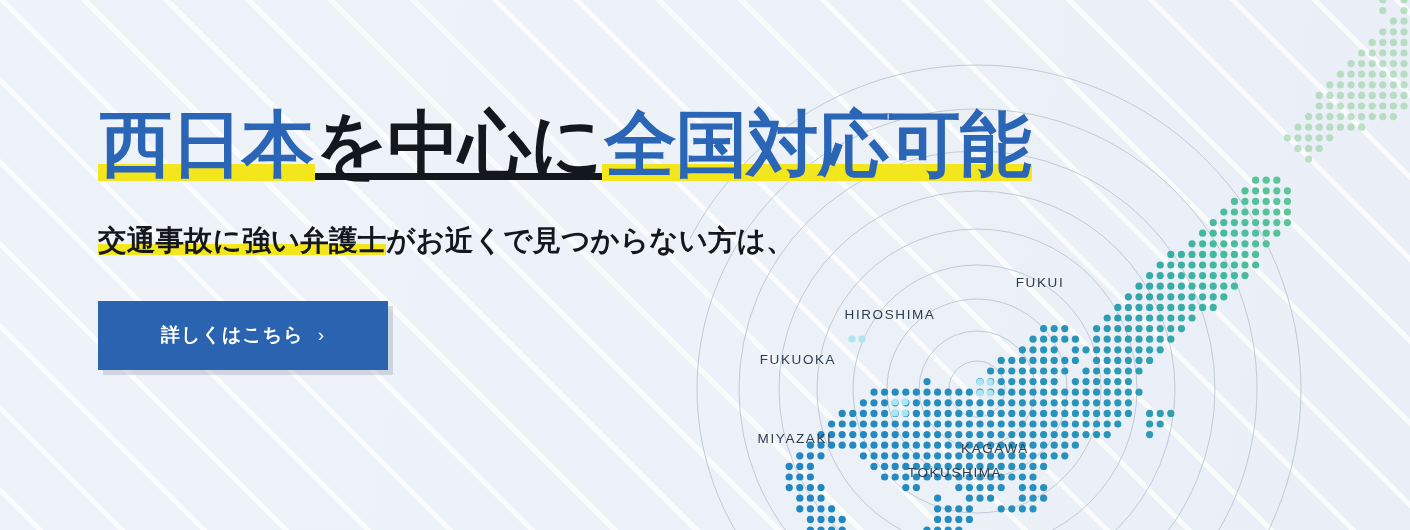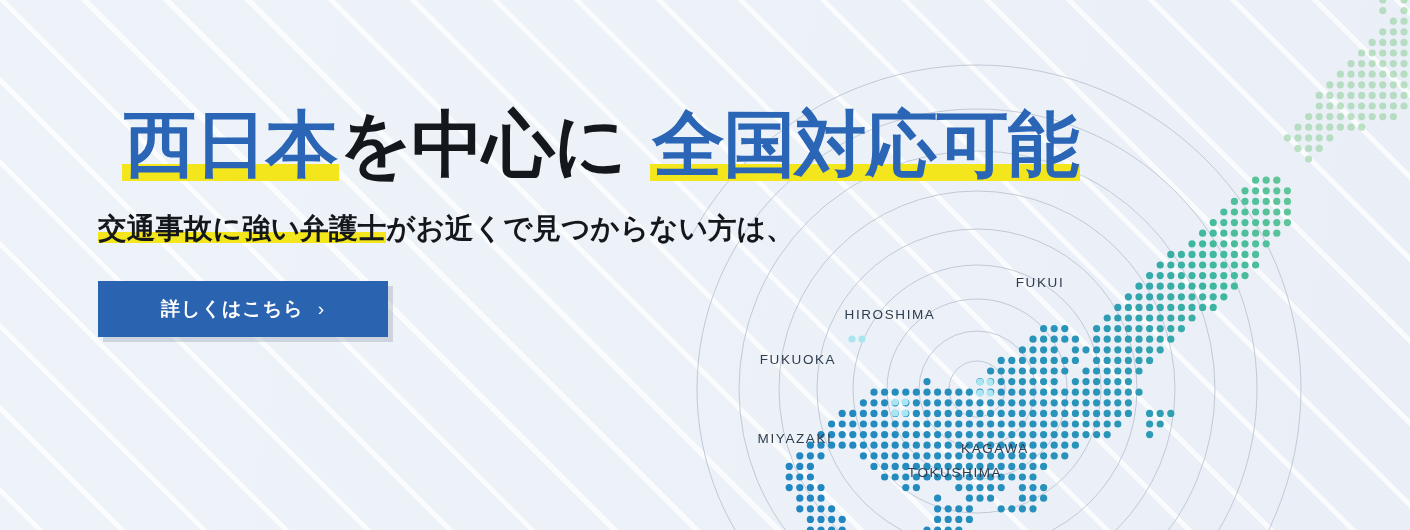--- a/index.html
+++ b/index.html
@@ -31,34 +31,33 @@
   }
   
   #copy{ position:absolute; left:98px; top:104px; width:1010px; }
   .headline{
     font-size:72px; font-weight:700; line-height:1.12; white-space:nowrap;
     letter-spacing:-1px;
   }
   .hl-mark{
     position:relative; display:inline-block; padding:0 2px;
     background-image:linear-gradient(transparent 74%, #f4e61c 74%, #f4e61c 95%, transparent 95%);
-    margin-left:24px;
   }
   .blue{ color:#2a66b5; }
-  .black{ color:#14171c; }
+  .black{ color:#14171c;text-decoration:underline; }
   .sub{
-    margin-top:20px; font-size:28.5px; font-weight:700; color:#14171c;
+    margin-top:32px; font-size:28.5px; font-weight:700; color:#14171c;
     line-height:1.62; letter-spacing:.2px;
   }
   .sub-mark{
     background-image:linear-gradient(transparent 62%, #f4e61c 62%, #f4e61c 96%, transparent 96%);
   }
   .cta{
-    margin-top:30px; display:inline-flex; align-items:center; justify-content:center;
-    width:290px; height:56px; background:#2a63b0; color:#fff;
+    margin-top:38px; display:inline-flex; align-items:center; justify-content:center;
+    width:290px; height:69px; background:#2a63b0; color:#fff;
     font-size:19px; font-weight:700; letter-spacing:1px;
     border:none; cursor:pointer;
     box-shadow:5px 5px 0 rgba(40,60,95,.16);
     text-decoration:none;
   }
   .cta .chev{ margin-left:14px; font-weight:400; font-size:19px; }
 </style>
 </head>
 <body>
 

